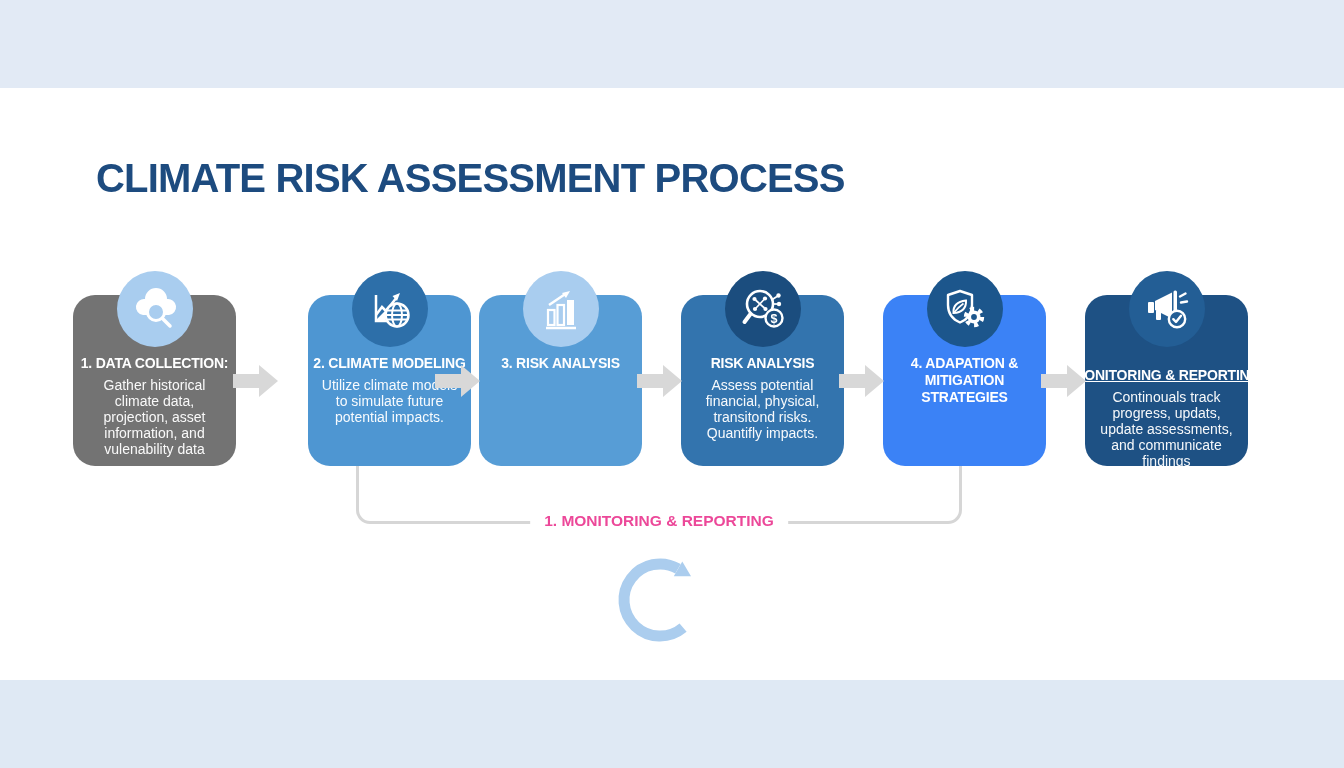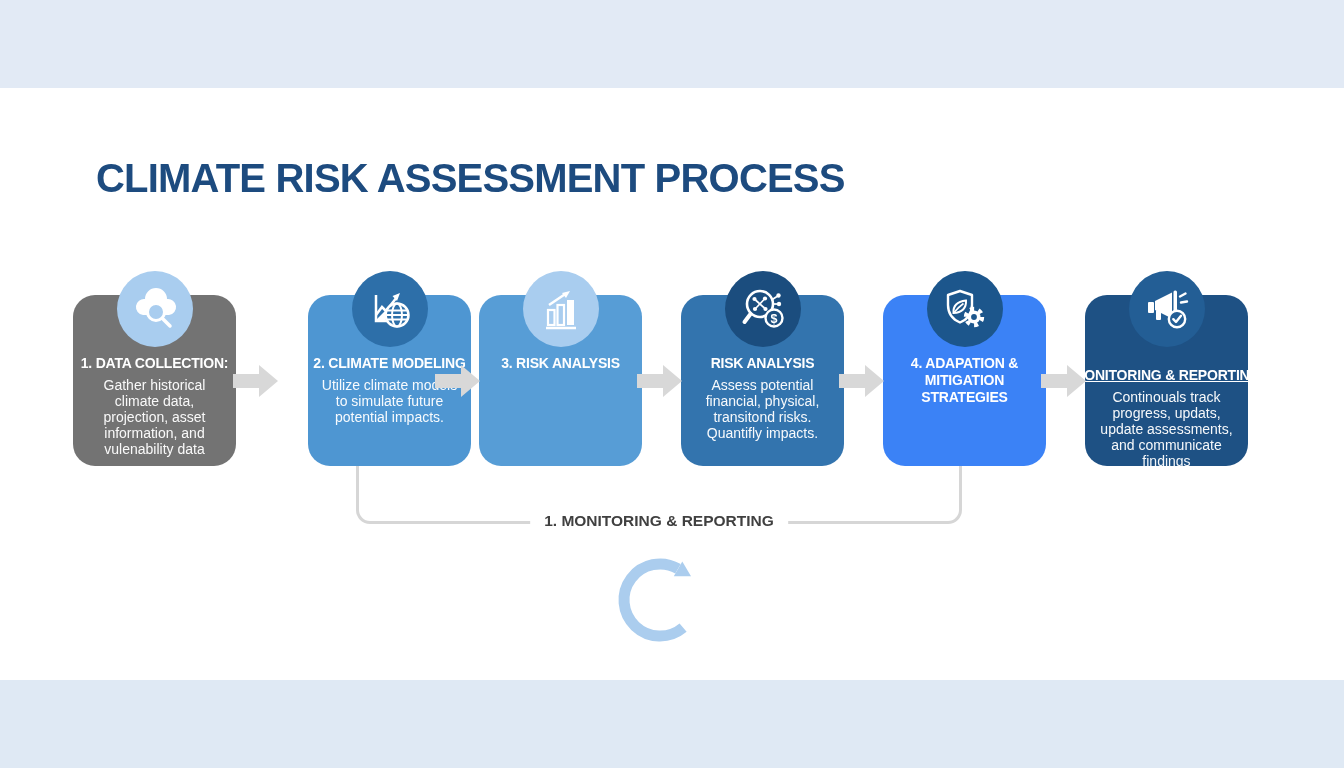--- a/index.html
+++ b/index.html
@@ -143,21 +143,21 @@
     <polygon points="0,12 26,12 26,3 45,19 26,35 26,26 0,26" style="fill: rgb(216, 216, 216);"></polygon>
   </svg>
   <svg class="flow-arrow" style="left:839px" viewBox="0 0 46 38">
     <polygon points="0,12 26,12 26,3 45,19 26,35 26,26 0,26" style="fill: rgb(216, 216, 216);"></polygon>
   </svg>
   <svg class="flow-arrow" style="left:1041px" viewBox="0 0 46 38">
     <polygon points="0,12 26,12 26,3 45,19 26,35 26,26 0,26" style="fill: rgb(216, 216, 216);"></polygon>
   </svg>
 
   <div class="loop-connector" style="border-color: rgb(214, 214, 214);">
-    <span class="loop-label" style="color: #404040;">1. MONITORING &amp; REPORTING</span>
+    <span class="loop-label" style="color: #ec4899;">1. MONITORING &amp; REPORTING</span>
   </div>
 
   <svg class="cycle" viewBox="0 0 104 104" width="104" height="104">
     <path d="M75.1 81.6 A36 36 0 1 1 70 22.8" fill="none" stroke-width="11" style="stroke: rgb(171, 205, 238);"></path>
     <polygon points="83,30.3 65.8,30.2 74.3,15.4" style="fill: rgb(171, 205, 238);"></polygon>
   </svg>
 
 </div>
 
 </body></html>

